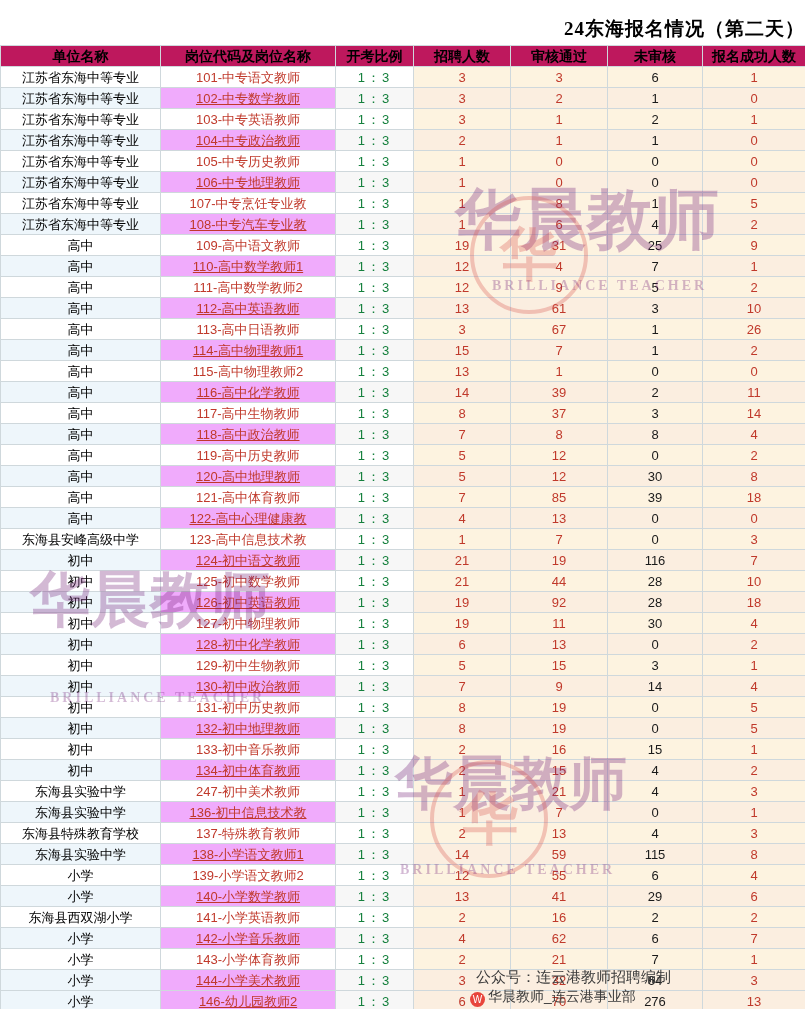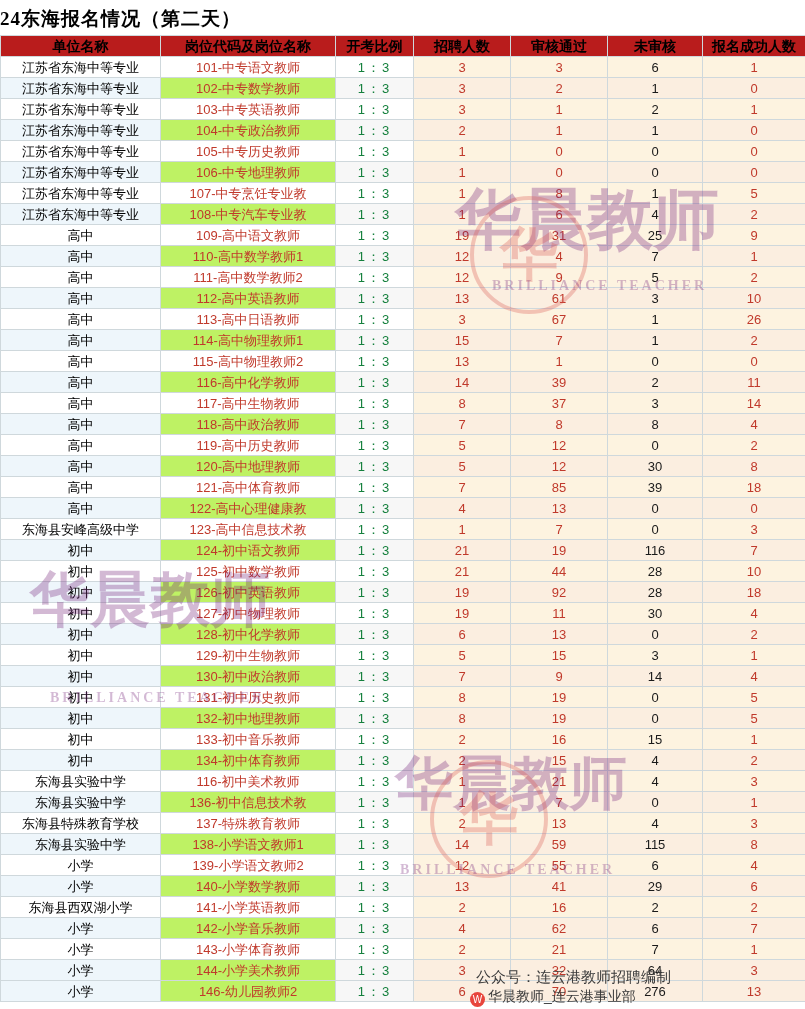--- a/index.html
+++ b/index.html
@@ -14,47 +14,47 @@
     color: #1a1a1a;
     position: relative;
     overflow: hidden;
   }
   .page {
     position: relative;
     width: 805px;
     height: 1009px;
   }
   .title {
-    text-align: left;
+    text-align: right;
     font-family: "Liberation Serif", serif;
     font-size: 19px;
     font-weight: bold;
     letter-spacing: 1px;
-    padding: 6px 0 3px 0;
+    padding: 16px 0 3px 0;
     color: #000;
   }
   table.sheet {
     border-collapse: collapse;
     width: 805px;
     table-layout: fixed;
     font-size: 13px;
   }
   table.sheet th, table.sheet td {
     border: 1px solid #cfd8dc;
     height: 20px;
     line-height: 19px;
     padding: 0 2px;
     text-align: center;
     white-space: nowrap;
     overflow: hidden;
   }
   thead th {
     font-weight: bold;
     font-size: 14px;
-    background: #b91c1c;
+    background: #be185d;
     border-bottom: 1px solid #9e9e9e;
     border-top: 1px solid #9e9e9e;
     color: #000;
   }
   
   col.c0 { width: 160px; }
   col.c1 { width: 175px; }
   col.c2 { width: 78px; }
   col.c3 { width: 97px; }
   col.c4 { width: 97px; }
@@ -63,21 +63,21 @@
 
   td.c0 { color: #000000; }
   td.c1 { color: #c0392b; }
   td.c2 { color: #15803d; letter-spacing: 2px; }
   td.c3 { color: #c0392b; background: #fdf3e0; }
   td.c4 { color: #c0392b; background: #fdf3e0; }
   td.c5 { color: #1a1a1a; background: #fdf3e0; }
   td.c6 { color: #c0392b; background: #fdf3e0; }
 
   tr.alt td.c0 { background: #eef6fb; }
-  tr.alt td.c1 { background: #bef264; }
+  tr.alt td.c1 { background: #f0abfc; text-decoration: underline; }
   tr.alt td.c2 { background: #f7f7f7; }
   tr.alt td.c3, tr.alt td.c4, tr.alt td.c5, tr.alt td.c6 { background: #fbeee0; }
 
   
   .wm {
     position: absolute;
     pointer-events: none;
     opacity: 0.30;
     z-index: 5;
   }
@@ -476,21 +476,21 @@
           <td class="c0">初中</td>
           <td class="c1">134-初中体育教师</td>
           <td class="c2">1：3</td>
           <td class="c3">2</td>
           <td class="c4">15</td>
           <td class="c5">4</td>
           <td class="c6">2</td>
         </tr>
         <tr>
           <td class="c0">东海县实验中学</td>
-          <td class="c1">116-初中美术教师</td>
+          <td class="c1">247-初中美术教师</td>
           <td class="c2">1：3</td>
           <td class="c3">1</td>
           <td class="c4">21</td>
           <td class="c5">4</td>
           <td class="c6">3</td>
         </tr>
         <tr class="alt">
           <td class="c0">东海县实验中学</td>
           <td class="c1">136-初中信息技术教</td>
           <td class="c2">1：3</td>

